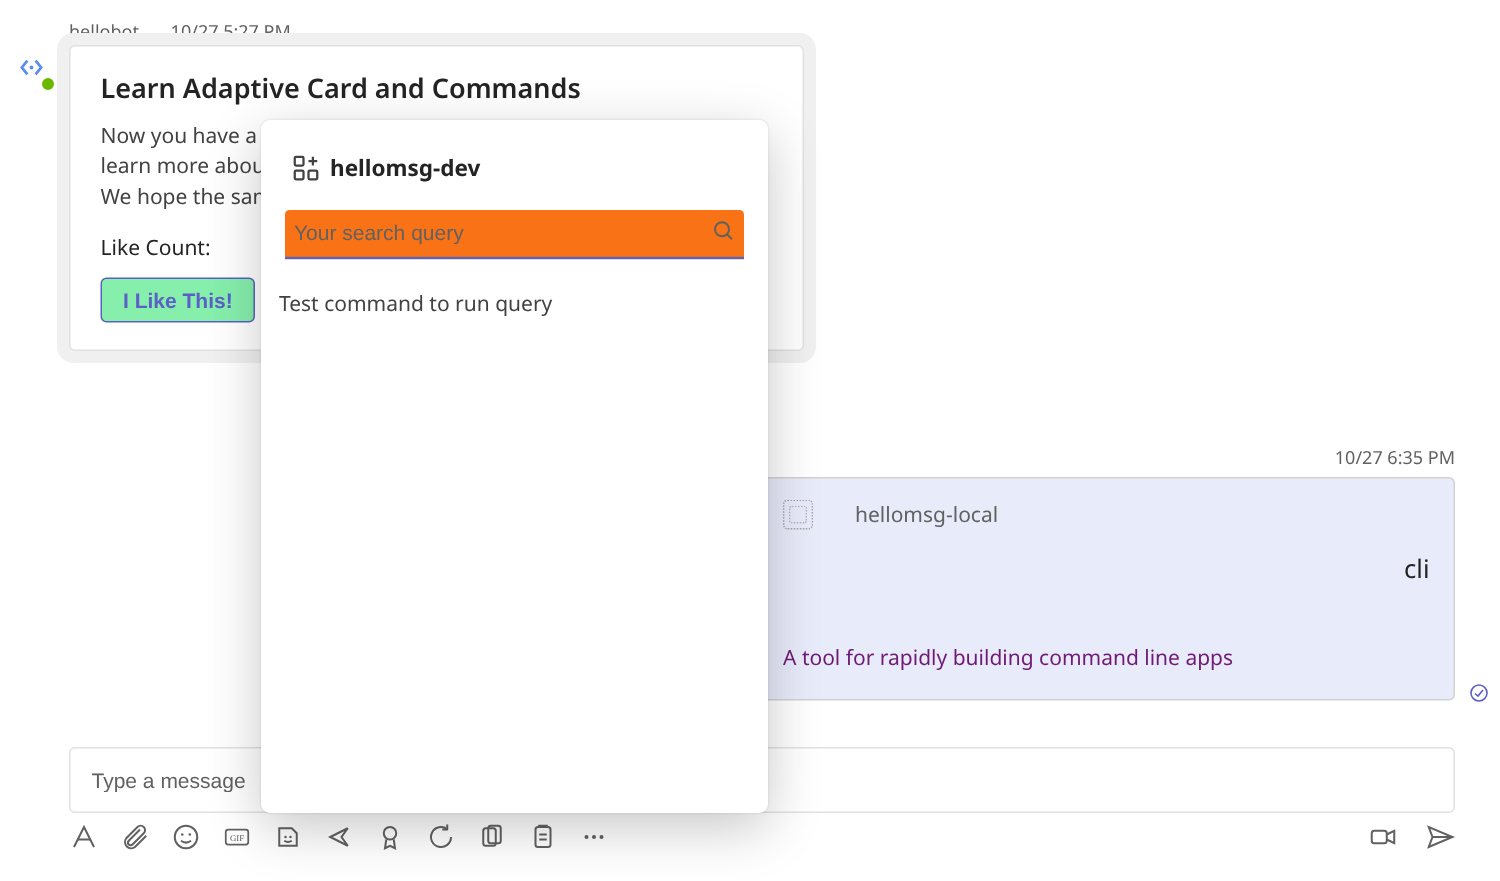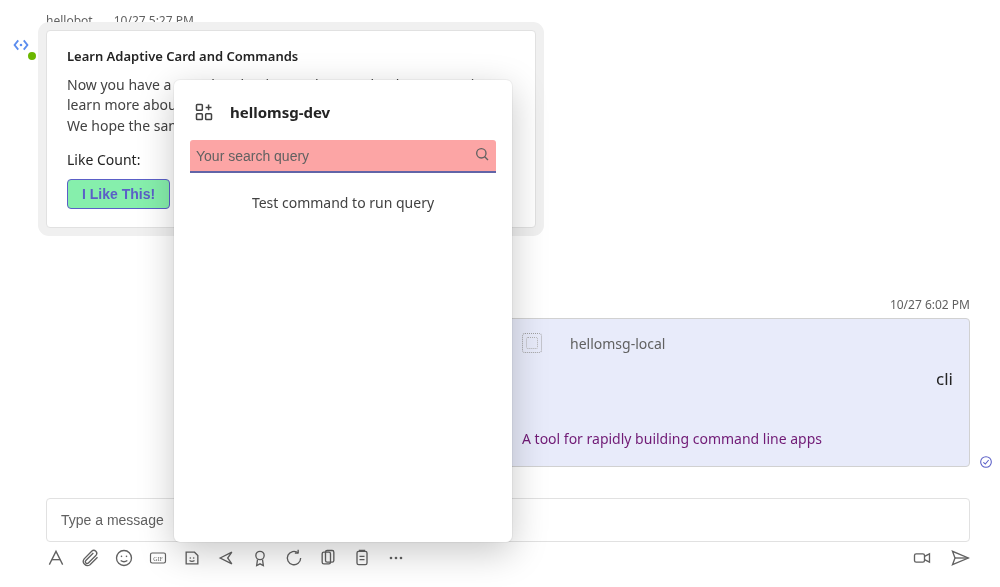--- a/index.html
+++ b/index.html
@@ -52,21 +52,21 @@
       position: absolute;
       left: 46px;
       top: 30px;
       width: 490px;
       background: #ffffff;
       border: 1px solid #e1e1e1;
       border-radius: 4px;
       padding: 16px 20px 18px 20px;
       box-shadow: 0 0 0 8px #f0f0f0;
     }
-    .card-title { font-weight: 600; font-size: 13px; margin-bottom: 10px; color:#242424; }
+    .card-title { font-weight: 600; font-size: 18px; margin-bottom: 10px; color:#242424; }
     .card-body { color: #424242; line-height: 1.45; margin-bottom: 14px; }
     .like-row { font-size: 14px; margin-bottom: 10px; }
     .like-row .lk-label { font-weight: 400; }
     .like-btn {
       display: inline-block;
       border: 1px solid #5b5fc7;
       color: #5b5fc7;
       background: #86efac;
       padding: 6px 14px;
       border-radius: 4px;
@@ -165,43 +165,42 @@
       position: absolute;
       left: 174px;
       top: 80px;
       width: 338px;
       height: 462px;
       background: #ffffff;
       border-radius: 6px;
       box-shadow: 0 10px 36px rgba(0,0,0,0.22), 0 0 0 1px rgba(0,0,0,0.04);
       padding: 18px 12px;
     }
-    .popup-header { display:flex; align-items:center; gap: 14px; padding: 2px 6px 16px 6px;}
+    .popup-header { display:flex; align-items:center; gap: 4px; padding: 2px 6px 16px 6px;}
     .popup-header .app-logo {
       width:24px;height:24px; display:flex; align-items:center; justify-content:center; color:#424242;
     }
     .popup-header .app-name { font-weight: 700; font-size: 15px; color:#242424; }
     .search-wrap {
       margin: 0 4px;
       position: relative;
       border-bottom: 2px solid #6264a7;
       padding: 6px 6px;
-      background: #fca5a5;
+      background: #f97316;
       border-radius: 3px 3px 0 0;
     }
     .search-wrap input {
       border:none; outline:none; width: calc(100% - 24px); font-size:14px; background:transparent;
       color:#242424;
     }
     .search-wrap input::placeholder{ color:#616161; }
     .search-wrap .sicon {
       position:absolute; right:6px; top:50%; transform:translateY(-50%); color:#616161;
     }
     .popup-hint {
-      text-align:center;
       color:#424242;
       font-size: 14px;
       margin-top: 20px;
     }
   </style>
 </head>
 <body>
 
 <div class="bot-header">
   <span class="bot-name">hellobot</span>
@@ -220,21 +219,21 @@
 <div class="card">
   <div class="card-title">Learn Adaptive Card and Commands</div>
   <div class="card-body">Now you have a sample Adaptive Card. Go to the documentation to learn more about Adaptive Card and Commands in Teams Toolkit. We hope the sample is helpful.</div>
   <div class="like-row">
     <span class="lk-label">Like Count:</span>
     <span></span>
   </div>
   <button class="like-btn">I Like This!</button>
 </div>
 
-<div class="right-time">10/27 6:02 PM</div>
+<div class="right-time">10/27 6:35 PM</div>
 
 <div class="outgoing">
   <div class="app-row">
     <span class="app-icon"></span>
     <span>hellomsg-local</span>
   </div>
   <h3>cli</h3>
   <p>A tool for rapidly building command line apps</p>
 </div>
 

